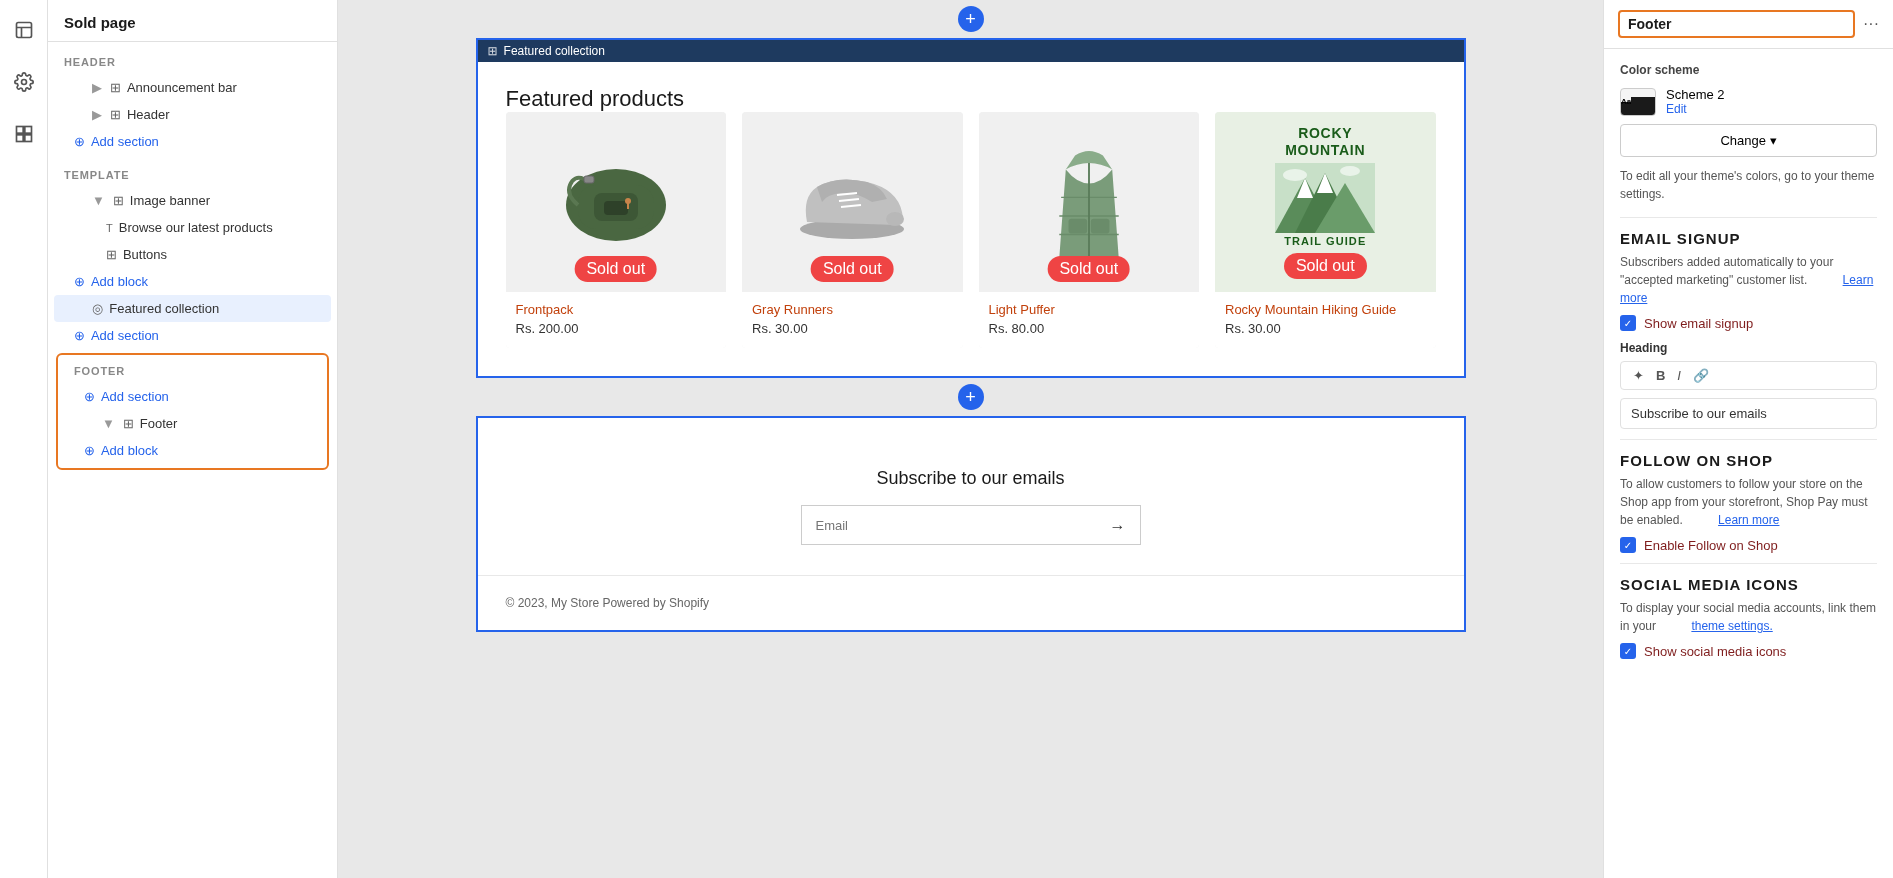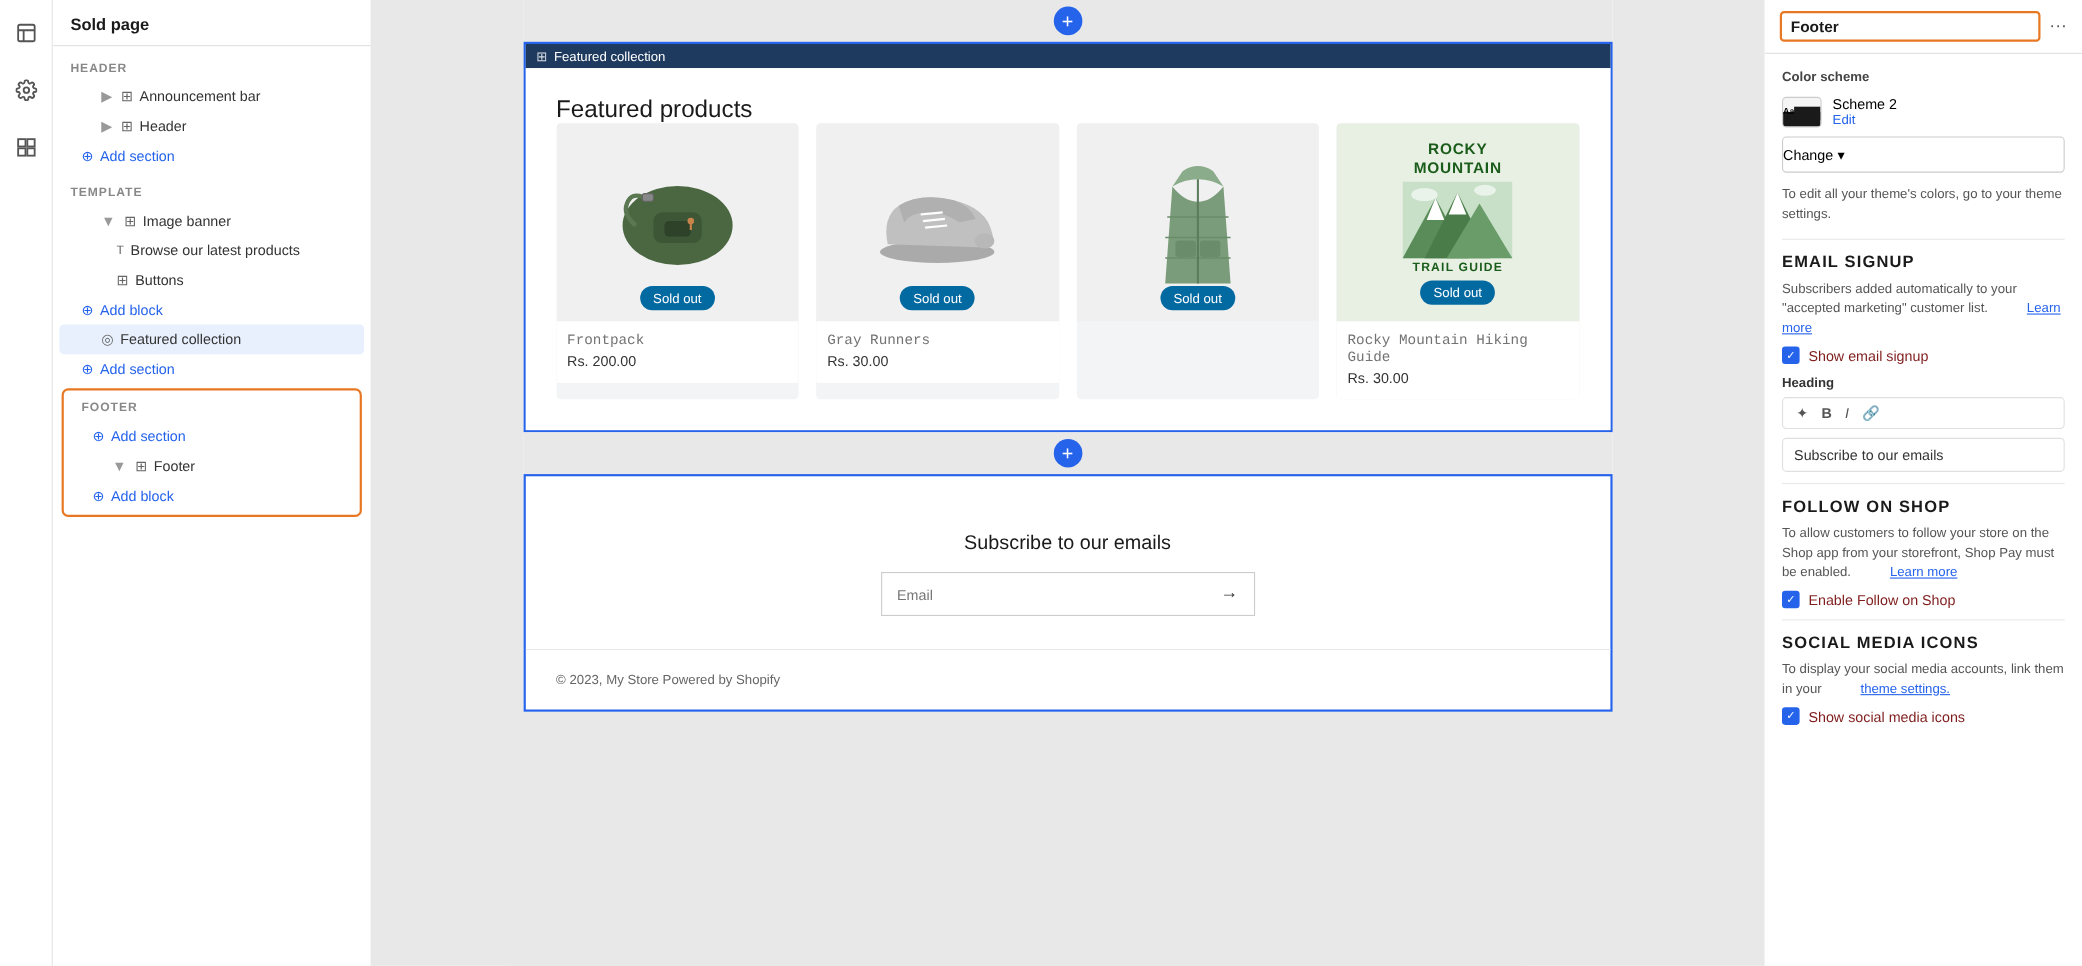--- a/index.html
+++ b/index.html
@@ -131,29 +131,29 @@
       grid-template-columns: repeat(4, 1fr);
       gap: 16px;
     }
     .product-card { background: #f3f4f5; border-radius: 4px; overflow: hidden; position: relative; }
     .product-img-wrap { height: 180px; display: flex; align-items: center; justify-content: center; background: #f0f0f0; position: relative; overflow: hidden; }
     .sold-out-badge {
       position: absolute;
       bottom: 10px;
       left: 50%;
       transform: translateX(-50%);
-      background: #0369a1;
+      background: #ef4444;
       color: #fff;
-      font-size: 12px;
+      font-size: 16px;
       padding: 4px 12px;
       border-radius: 20px;
       white-space: nowrap;
     }
     .product-info { padding: 10px 10px 12px 10px; background: #fff; }
-    .product-name { font-size: 13px; color: #737373; margin-bottom: 4px; font-family: Liberation Mono, monospace; }
+    .product-name { font-size: 13px; color: #c2410c; margin-bottom: 4px; }
     .product-price { font-size: 13px; color: #333; }
 
     
     .img-fanny { width: 120px; height: 110px; }
     .img-shoes { width: 130px; height: 90px; }
     .img-vest { width: 100px; height: 130px; }
 
     
     .add-section-divider {
       display: flex;
@@ -264,21 +264,21 @@
     .scheme-text { font-weight: 500; font-size: 13px; }
     .scheme-edit { font-size: 12px; color: #2563eb; cursor: pointer; }
     .change-btn {
       width: 100%;
       padding: 8px 0;
       border: 1px solid #ccc;
       background: #fff;
       border-radius: 4px;
       font-size: 13px;
       cursor: pointer;
-      display: flex; align-items: center; gap: 4px;
+      display: flex; align-items: center; justify-content: center; gap: 4px;
       margin-bottom: 10px;
     }
     .rp-note { font-size: 12px; color: #555; line-height: 1.5; margin-bottom: 14px; }
     .rp-divider { border: none; border-top: 1px solid #e8e8e8; margin: 10px 0; }
     .rp-subsection { font-size: 15px; font-weight: 700; letter-spacing: 0.07em; color: #1a1a1a; text-transform: uppercase; margin: 12px 0 6px 0; }
     .rp-desc { font-size: 12px; color: #555; line-height: 1.5; margin-bottom: 8px; }
     .rp-link { color: #2563eb; text-decoration: underline; cursor: pointer; margin-left: 32px; }
     .checkbox-row {
       display: flex; align-items: center; gap: 8px; margin-bottom: 10px;
     }
@@ -500,20 +500,24 @@
                   <line x1="20" y1="65" x2="80" y2="65" stroke="#6a8c6a" stroke-width="1.5"></line>
                   <line x1="18" y1="85" x2="82" y2="85" stroke="#6a8c6a" stroke-width="1.5"></line>
                   <line x1="18" y1="105" x2="82" y2="105" stroke="#6a8c6a" stroke-width="1.5"></line>
 
                   <line x1="50" y1="28" x2="50" y2="130" stroke="#5a7c5a" stroke-width="2"></line>
 
                   <rect x="28" y="88" width="20" height="16" rx="3" fill="#6a8c6a"></rect>
                   <rect x="52" y="88" width="20" height="16" rx="3" fill="#6a8c6a"></rect>
                 </svg>
                 <div class="sold-out-badge">Sold out</div>
+              </div>
+              <div class="product-info">
+                <div class="product-name">Light Puffer</div>
+                <div class="product-price">Rs. 80.00</div>
               </div>
             </div>
 
             <div class="product-card">
               <div class="product-img-wrap" style="background:#e8f0e4; flex-direction:column; padding:8px;">
                 <div style="text-align:center; font-weight:900; font-size:14px; color:#1a5c1a; line-height:1.2; letter-spacing:0.05em; margin-bottom:4px;">ROCKY<br>MOUNTAIN</div>
                 <svg viewBox="0 0 100 70" style="width:100px;">
 
                   <rect x="0" y="0" width="100" height="70" fill="#c8e0c8"></rect>
 

